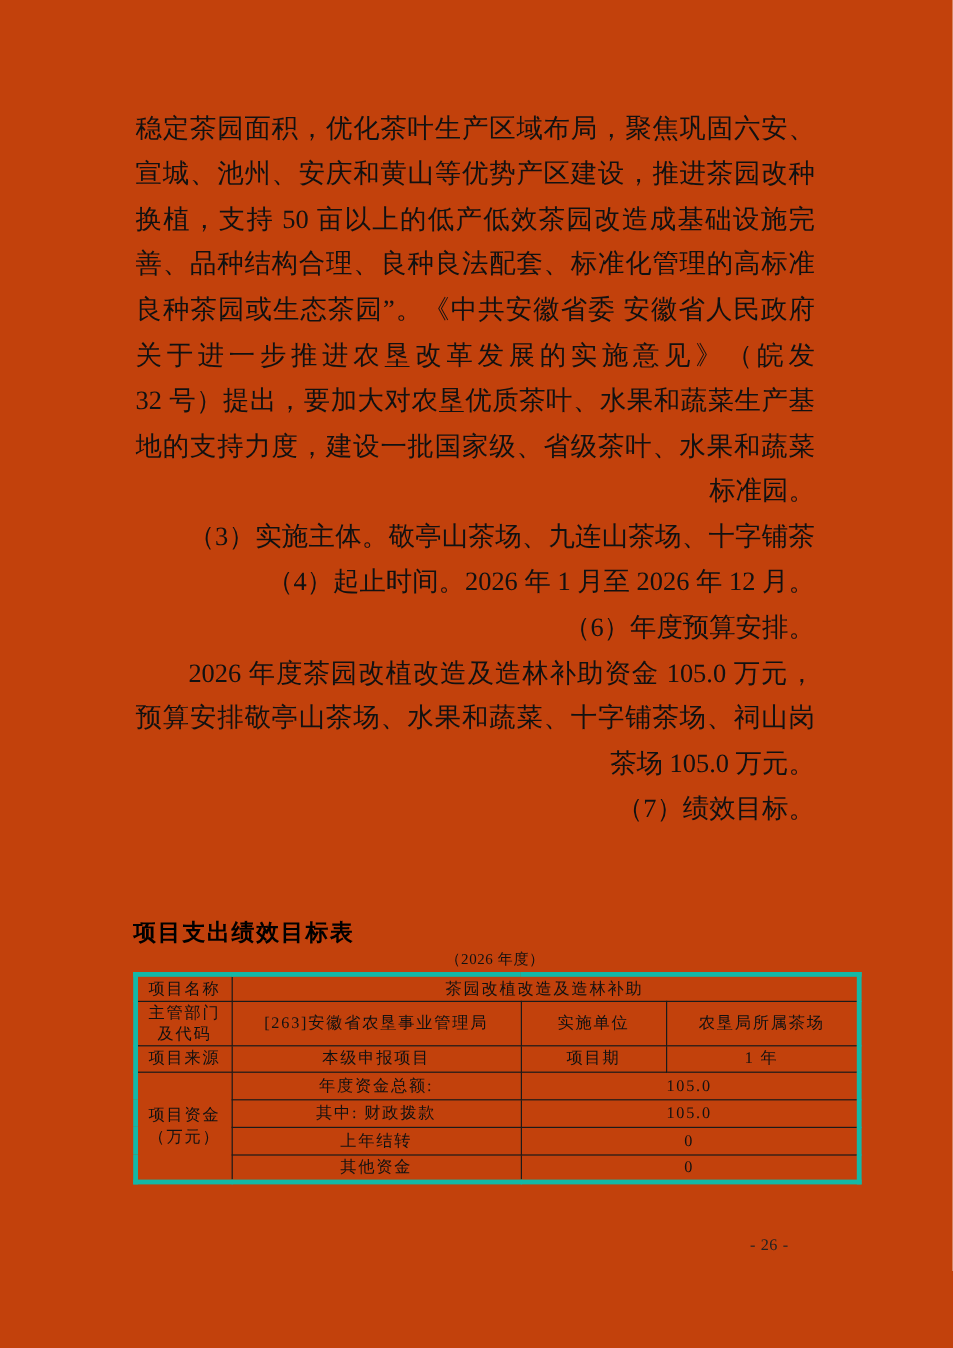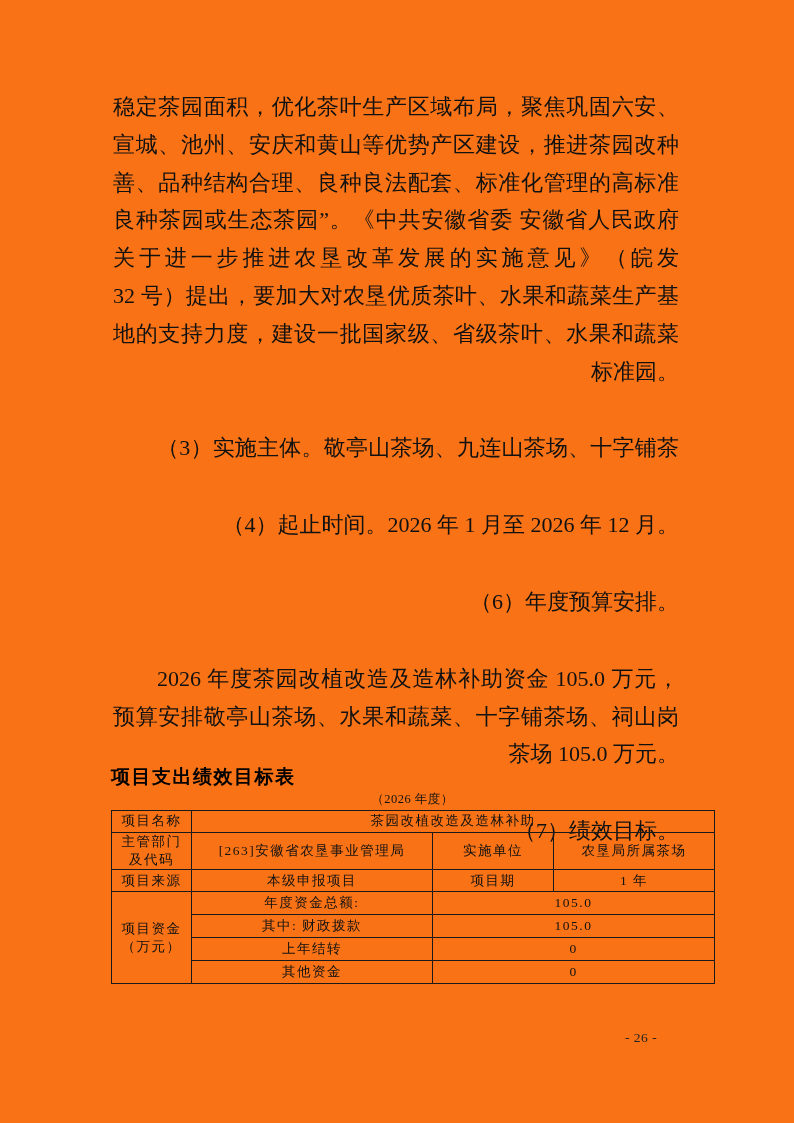--- a/index.html
+++ b/index.html
@@ -4,21 +4,21 @@
 <style>
   html, body {
     margin: 0;
     padding: 0;
     background: #ffffff;
   }
   .page {
     position: relative;
     width: 794px;
     height: 1123px;
-    background: #f97316;
+    background: #c2410c;
     color: #000;
     font-family: "Liberation Serif", "DejaVu Serif", serif;
     overflow: hidden;
   }
   
   .body-text {
     position: absolute;
     left: 113px;
     top: 88px;
     width: 566px;
@@ -32,21 +32,20 @@
     text-align: right;
   }
   .line.just {
     white-space: normal;
     overflow: hidden;
     text-align: justify;
     text-align-last: justify;
   }
   .line.indent {
     text-indent: 44px;
-    margin-top: 39px;
   }
   
   .table-title {
     position: absolute;
     left: 111px;
     top: 764px;
     width: 603px;
     font-family: "Liberation Sans", "DejaVu Sans", sans-serif;
     font-weight: bold;
     font-size: 19px;
@@ -64,21 +63,21 @@
     color: #111;
   }
   
   table.perf {
     position: absolute;
     left: 111px;
     top: 810px;
     width: 603px;
     border-collapse: collapse;
     table-layout: fixed;
-    border: 1px solid #14b8a6;
+    border: 4px solid #14b8a6;
     font-size: 13.5px;
     color: #111;
   }
   table.perf td {
     border: 1px solid #1a1a1a;
     padding: 0 2px;
     text-align: center;
     vertical-align: middle;
     letter-spacing: 1.5px;
     white-space: pre-line;
@@ -108,20 +107,21 @@
   }
 </style>
 </head>
 <body>
 
 <div class="page">
 
   <div class="body-text">
       <div class="line just">稳定茶园面积，优化茶叶生产区域布局，聚焦巩固六安、</div>
       <div class="line just">宣城、池州、安庆和黄山等优势产区建设，推进茶园改种</div>
+      <div class="line just">换植，支持 50 亩以上的低产低效茶园改造成基础设施完</div>
       <div class="line just">善、品种结构合理、良种良法配套、标准化管理的高标准</div>
       <div class="line just">良种茶园或生态茶园”。《中共安徽省委 安徽省人民政府</div>
       <div class="line just">关于进一步推进农垦改革发展的实施意见》（皖发〔2016〕</div>
       <div class="line just">32 号）提出，要加大对农垦优质茶叶、水果和蔬菜生产基</div>
       <div class="line just">地的支持力度，建设一批国家级、省级茶叶、水果和蔬菜</div>
       <div class="line">标准园。</div>
       <div class="line just indent">（3）实施主体。敬亭山茶场、九连山茶场、十字铺茶</div>
       <div class="line indent">（4）起止时间。2026 年 1 月至 2026 年 12 月。</div>
       <div class="line indent">（6）年度预算安排。</div>
       <div class="line just indent">2026 年度茶园改植改造及造林补助资金 105.0 万元，</div>

